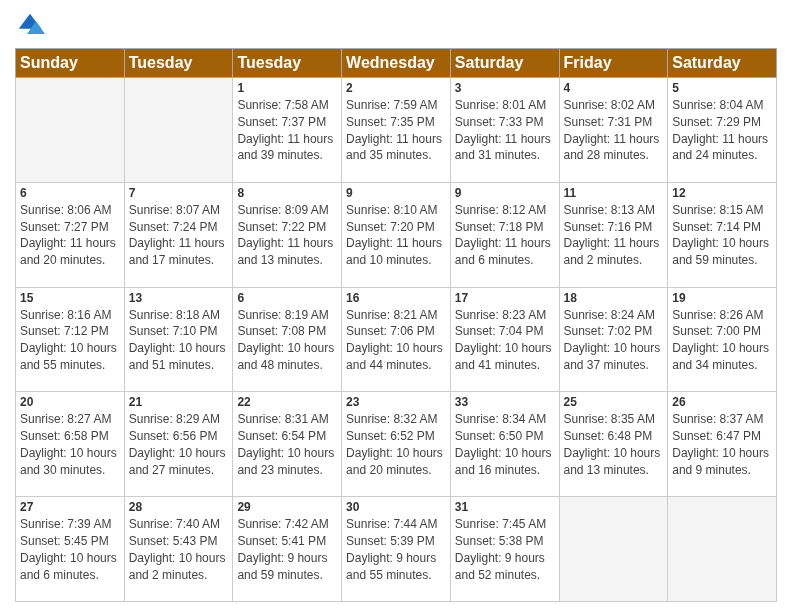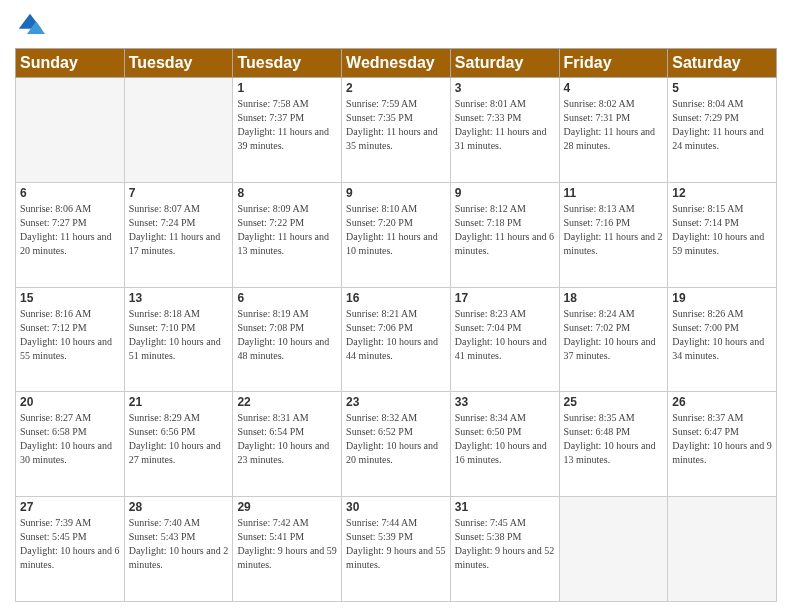--- a/index.html
+++ b/index.html
@@ -78,24 +78,23 @@
     .calendar td.empty {
       background: #f5f5f5;
     }
     .day-num {
       font-size: 12px;
       font-weight: bold;
       color: #333;
       margin-bottom: 2px;
     }
     .day-detail {
-      font-size: 10px;
+      font-size: 12px;
       color: #444;
       line-height: 1.4;
-      font-family: Liberation Serif, serif;
     }
   </style>
 </head>
 <body>
 
 <div class="page">
   <div class="header">
     <div class="logo">
       <svg class="logo-icon" viewBox="0 0 40 40">
         <polygon points="20,5 35,25 5,25" fill="#1a6abf"></polygon>

